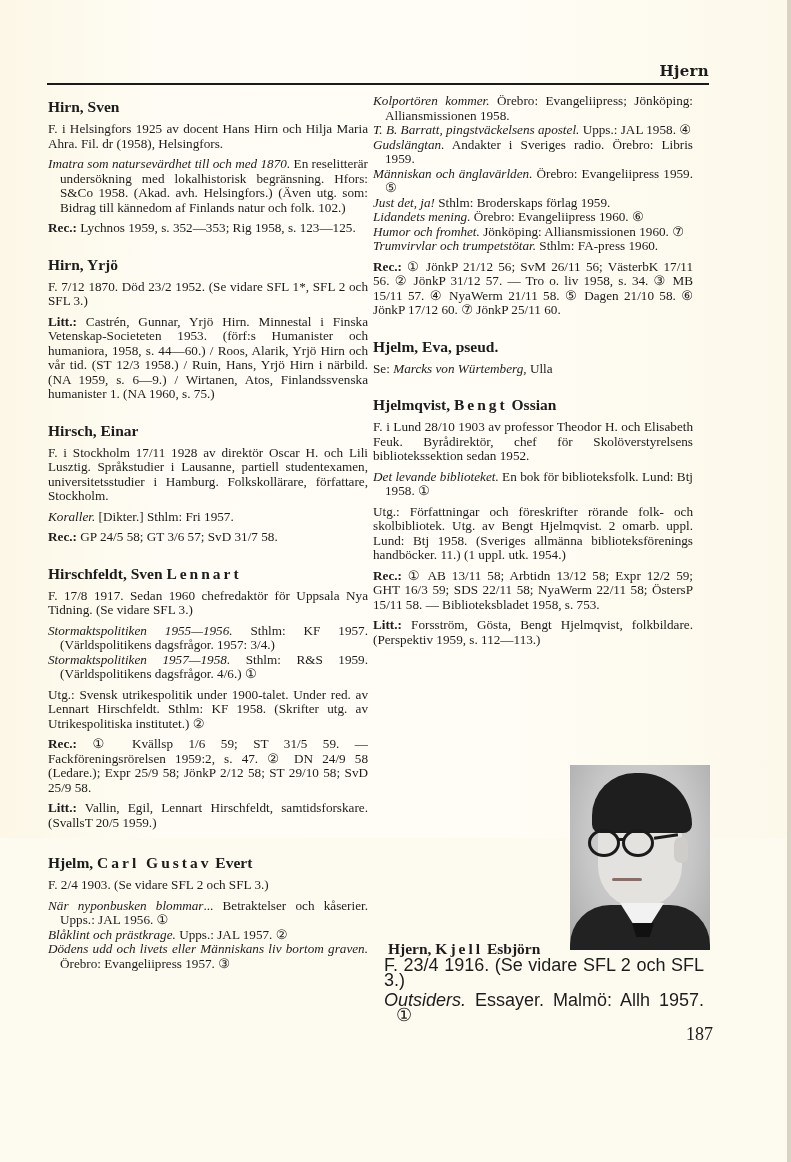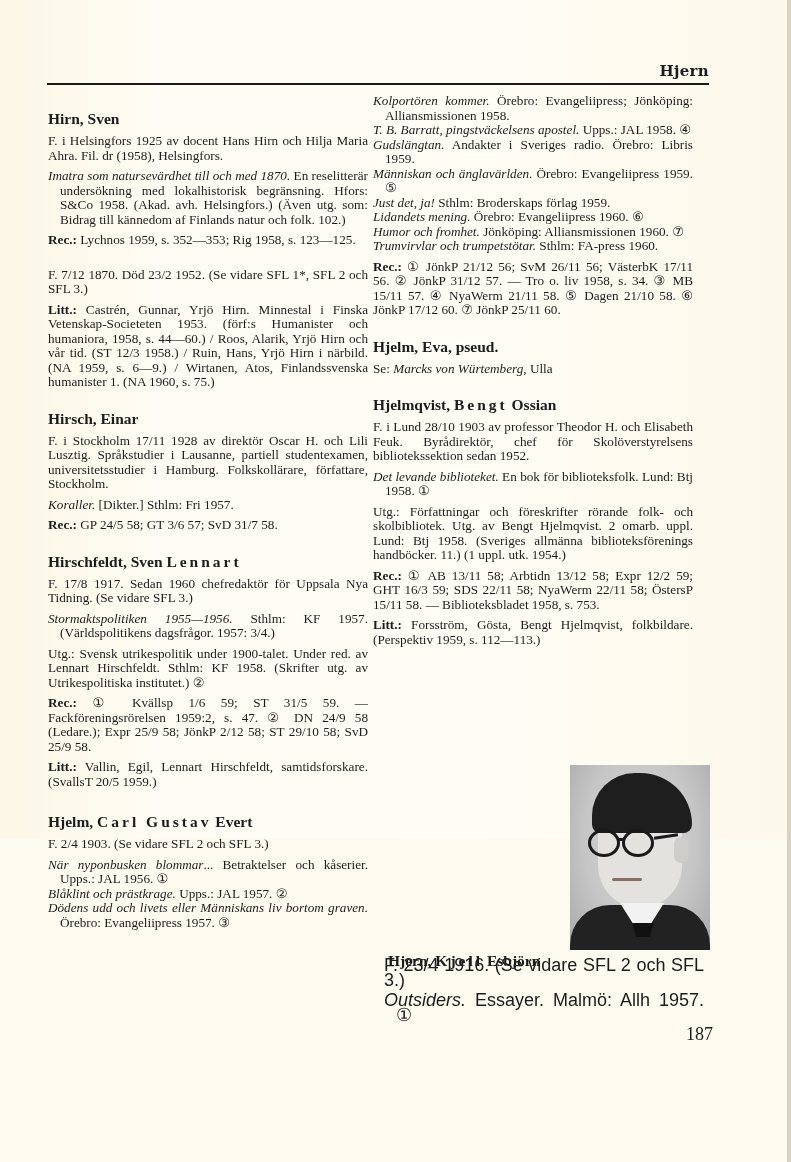--- a/index.html
+++ b/index.html
@@ -25,21 +25,21 @@
     position: absolute; left: 47px; top: 83px; width: 662px; height: 2px; background: #1a1a1a;
   }
   .col {
     position: absolute; top: 94px; width: 320px;
     font-family: "Liberation Serif", serif;
     font-size: 13.2px; line-height: 14.5px;
   }
   .col-left { left: 48px; }
   .col-right { left: 373px; }
   .entry { margin-bottom: 20px; }
-  .name { font-weight: bold; font-size: 15.5px; margin: 16px 0 6px 0; line-height: 18px; }
+  .name { font-weight: bold; font-size: 15.5px; margin: 4px 0 6px 0; line-height: 18px; }
   .spaced { letter-spacing: 3px; }
   .para { margin: 0 0 6px 0; text-align: justify; }
   .work { margin: 0; padding-left: 12px; text-indent: -12px; text-align: justify; }
   .work-block { margin-bottom: 6px; }
   .ital { font-style: italic; }
   .bold { font-weight: bold; }
   .photo {
     position: absolute; left: 570px; top: 765px; width: 140px; height: 185px;
     background: radial-gradient(ellipse at 50% 40%, #d8d8d8 0%, #c6c6c6 55%, #a8a8a8 100%);
     overflow: hidden;
@@ -71,36 +71,38 @@
   <div class="col col-left">
 
     <div class="entry">
       <div class="name">Hirn, Sven</div>
       <p class="para">F. i Helsingfors 1925 av docent Hans Hirn och Hilja Maria Ahra. Fil. dr (1958), Helsingfors.</p>
       <p class="work work-block"><span class="ital">Imatra som natursevärdhet till och med 1870.</span><span> En reselitterär undersökning med lokalhistorisk begränsning. Hfors: S&amp;Co 1958. (Akad. avh. Helsingfors.) (Även utg. som: Bidrag till kännedom af Finlands natur och folk. 102.)</span></p>
       <p class="para"><span class="bold">Rec.:</span><span> Lychnos 1959, s. 352—353; Rig 1958, s. 123—125.</span></p>
     </div>
 
     <div class="entry">
+      <div class="name">Hirn, Yrjö</div>
       <p class="para">F. 7/12 1870. Död 23/2 1952. (Se vidare SFL 1*, SFL 2 och SFL 3.)</p>
       <p class="para"><span class="bold">Litt.:</span><span> Castrén, Gunnar, Yrjö Hirn. Minnestal i Finska Vetenskap-Societeten 1953. (förf:s Humanister och humaniora, 1958, s. 44—60.) / Roos, Alarik, Yrjö Hirn och vår tid. (ST 12/3 1958.) / Ruin, Hans, Yrjö Hirn i närbild. (NA 1959, s. 6—9.) / Wirtanen, Atos, Finlandssvenska humanister 1. (NA 1960, s. 75.)</span></p>
     </div>
 
     <div class="entry">
       <div class="name">Hirsch, Einar</div>
       <p class="para">F. i Stockholm 17/11 1928 av direktör Oscar H. och Lili Lusztig. Språkstudier i Lausanne, partiell studentexamen, universitetsstudier i Hamburg. Folkskollärare, författare, Stockholm.</p>
       <p class="work work-block"><span class="ital">Koraller.</span><span> [Dikter.] Sthlm: Fri 1957.</span></p>
       <p class="para"><span class="bold">Rec.:</span><span> GP 24/5 58; GT 3/6 57; SvD 31/7 58.</span></p>
     </div>
 
     <div class="entry">
       <div class="name"><span>Hirschfeldt, Sven </span><span class="spaced">Lennart</span></div>
       <p class="para">F. 17/8 1917. Sedan 1960 chefredaktör för Uppsala Nya Tidning. (Se vidare SFL 3.)</p>
       <div class="work-block">
         <p class="work"><span class="ital">Stormaktspolitiken 1955—1956.</span><span> Sthlm: KF 1957. (Världspolitikens dagsfrågor. 1957: 3/4.)</span></p>
+        <p class="work"><span class="ital">Stormaktspolitiken 1957—1958.</span><span> Sthlm: R&amp;S 1959. (Världspolitikens dagsfrågor. 4/6.) ①</span></p>
       </div>
       <p class="para">Utg.: Svensk utrikespolitik under 1900-talet. Under red. av Lennart Hirschfeldt. Sthlm: KF 1958. (Skrifter utg. av Utrikespolitiska institutet.) ②</p>
       <p class="para"><span class="bold">Rec.:</span><span> ① Kvällsp 1/6 59; ST 31/5 59. — Fackföreningsrörelsen 1959:2, s. 47. ② DN 24/9 58 (Ledare.); Expr 25/9 58; JönkP 2/12 58; ST 29/10 58; SvD 25/9 58.</span></p>
       <p class="para"><span class="bold">Litt.:</span><span> Vallin, Egil, Lennart Hirschfeldt, samtidsforskare. (SvallsT 20/5 1959.)</span></p>
     </div>
 
     <div class="entry" style="margin-top:24px;">
       <div class="name"><span>Hjelm, </span><span class="spaced">Carl Gustav</span><span> Evert</span></div>
       <p class="para">F. 2/4 1903. (Se vidare SFL 2 och SFL 3.)</p>
       <p class="work"><span class="ital">När nyponbusken blommar</span><span>... Betraktelser och kåserier. Upps.: JAL 1956. ①</span></p>

